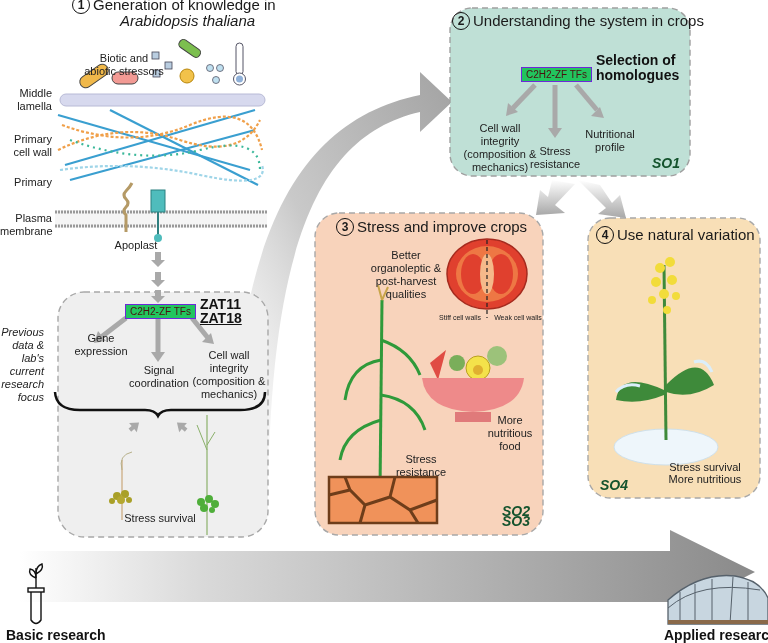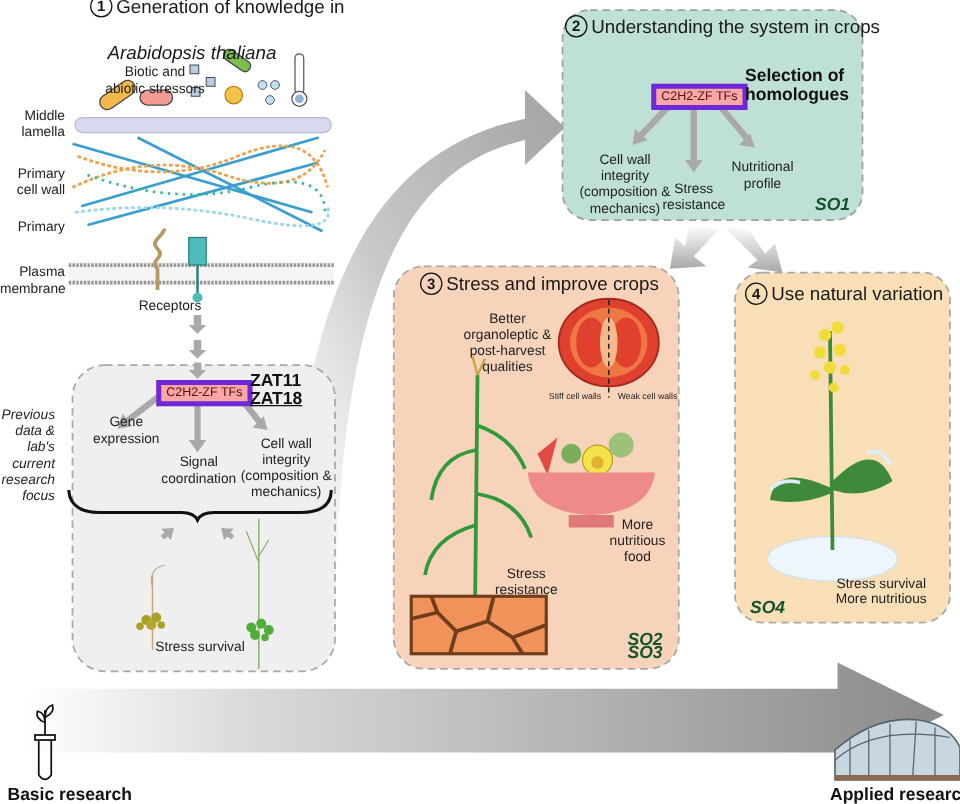--- a/index.html
+++ b/index.html
@@ -3,21 +3,21 @@
 <meta charset="utf-8">
 <style>
   html, body { margin: 0; padding: 0; background: #ffffff; }
   body { width: 768px; height: 643px; position: relative; overflow: hidden; font-family: "Liberation Sans", sans-serif; color: #111; }
   .abs { position: absolute; }
   .svg-layer { position: absolute; left: 0; top: 0; }
   .t { position: absolute; font-size: 11px; line-height: 13px; color: #222; text-align: center; }
   .lbl-right { text-align: right; }
   .step-title { font-size: 15px; line-height: 18px; color: #1a1a1a; white-space: nowrap; }
   .circle-num { display: inline-block; width: 16px; height: 16px; border: 1.6px solid #111; border-radius: 50%; text-align: center; font-size: 12px; line-height: 16px; font-weight: bold; margin-right: 3px; vertical-align: 1px; }
-  .tf-badge { position: absolute; background: #fca5a5; border: 4px solid #6d28d9; color: #4a1010; font-size: 10px; line-height: 13px; padding: 0 4px; white-space: nowrap; }
+  .tf-badge { position: absolute; background: #22c55e; border: 1px solid #6d28d9; color: #4a1010; font-size: 10px; line-height: 13px; padding: 0 4px; white-space: nowrap; }
   .bold-lbl { position: absolute; font-weight: bold; color: #111; }
   .so { position: absolute; font-style: italic; font-weight: bold; font-size: 14px; line-height: 15px; color: #14532d; text-align: right; }
   .italic { font-style: italic; }
 </style>
 </head>
 <body>
 
 <svg class="svg-layer" width="768" height="643" viewBox="0 0 768 643">
   <defs>
     <linearGradient id="timelineGrad" x1="0" y1="0" x2="1" y2="0">
@@ -190,29 +190,29 @@
   <g>
     <path d="M 668 624 L 668 600 Q 700 572 735 576 Q 760 580 768 598 L 768 624 Z" fill="#c8d6e0" stroke="#56616b" stroke-width="1.3"></path>
     <path d="M 668 608 Q 700 580 760 590 M 680 624 L 680 592 M 695 624 L 695 584 M 712 624 L 712 579 M 730 624 L 733 577 M 748 624 L 748 582" stroke="#56616b" stroke-width="1" fill="none"></path>
     <rect x="668" y="620" width="100" height="4" fill="#8a6a4a"></rect>
   </g>
 </svg>
 
 <div class="abs step-title" style="left:72px; top:-4px;">
   <span class="circle-num">1</span><span>Generation of knowledge in</span>
 </div>
-<div class="abs step-title italic" style="left:86px; top:12px;margin-top:22px;">Arabidopsis thaliana</div>
+<div class="abs step-title italic" style="left:120px; top:12px;">Arabidopsis thaliana</div>
 
 <div class="t" style="left:72px; top:52px; width:80px;margin-left:12px;">Biotic and abiotic stressors</div>
 
 <div class="t lbl-right" style="left:0px; top:87px; width:52px;">Middle lamella</div>
 <div class="t lbl-right" style="left:0px; top:133px; width:52px;">Primary cell wall</div>
 <div class="t lbl-right" style="left:0px; top:176px; width:52px;">Primary</div>
 <div class="t lbl-right" style="left:0px; top:212px; width:52px;">Plasma membrane</div>
-<div class="t" style="left:96px; top:239px; width:80px;">Receptors</div>
+<div class="t" style="left:96px; top:239px; width:80px;">Apoplast</div>
 
 <div class="tf-badge" style="left:125px; top:304px;">C2H2-ZF TFs</div>
 <div class="bold-lbl" style="left:200px; top:297px; font-size:14px; line-height:15px;">ZAT11</div>
 <div class="bold-lbl" style="left:200px; top:311px; font-size:14px; line-height:15px;text-decoration:underline;">ZAT18</div>
 
 <div class="t" style="left:66px; top:332px; width:70px;">Gene expression</div>
 <div class="t" style="left:128px; top:364px; width:62px;">Signal coordination</div>
 <div class="t" style="left:190px; top:349px; width:78px;">Cell wall integrity (composition &amp; mechanics)</div>
 
 <div class="t lbl-right italic" style="left:0px; top:326px; width:44px;">Previous data &amp; lab's current research focus</div>

